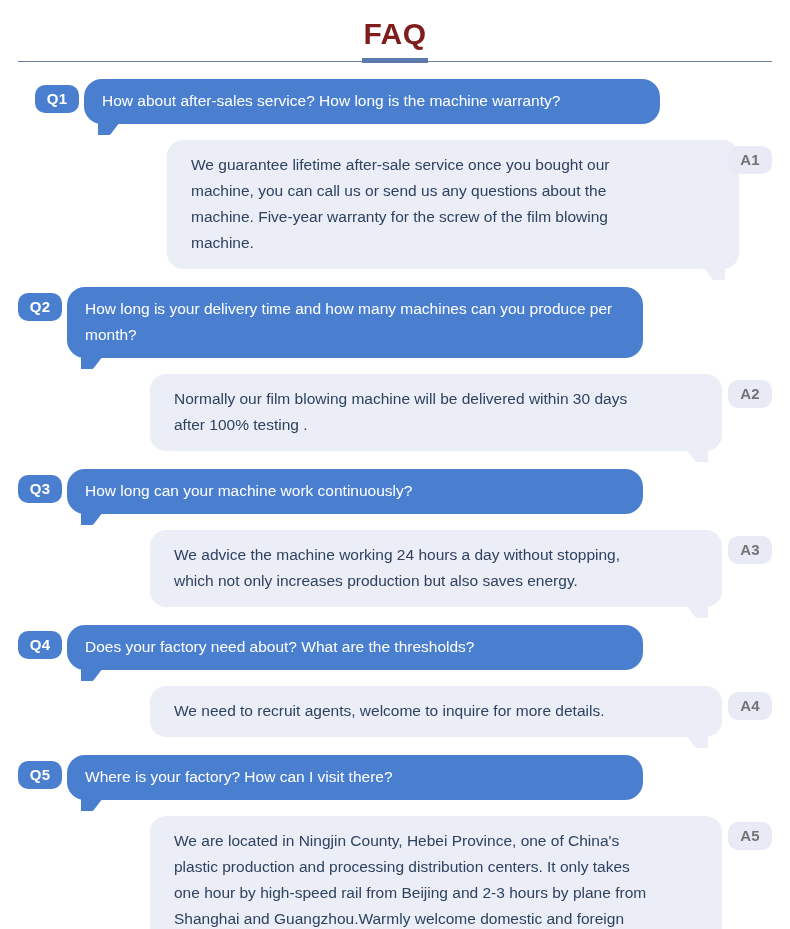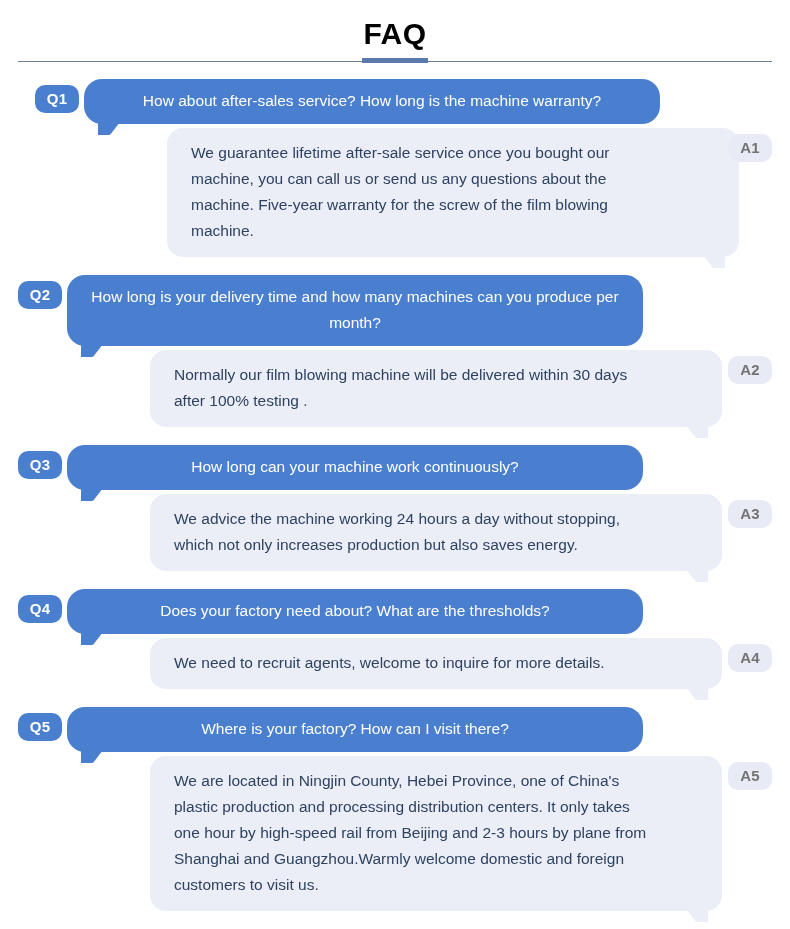--- a/index.html
+++ b/index.html
@@ -21,21 +21,21 @@
     height: 78px;
   }
   .faq-title {
     position: absolute;
     top: 16px;
     left: 0;
     width: 790px;
     text-align: center;
     font-size: 30px;
     font-weight: bold;
-    color: #000000;
+    color: #7f1d1d;
     letter-spacing: 0.5px;
     line-height: 36px;
   }
   .header-rule {
     position: absolute;
     top: 61px;
     left: 18px;
     width: 754px;
     height: 1px;
     background: #6a7f9e;
@@ -83,41 +83,40 @@
     position: relative;
     margin-left: 49px;
     width: 576px;
     box-sizing: border-box;
     background: #4a7fd0;
     color: #ffffff;
     border-radius: 18px;
     padding: 9px 18px 10px 18px;
     font-size: 15.5px;
     line-height: 26px;
-    text-align: center;
   }
   .q-bubble::after {
     content: "";
     position: absolute;
     left: 14px;
     bottom: -11px;
     width: 0;
     height: 0;
     border-left: 12px solid #4a7fd0;
     border-right: 10px solid transparent;
     border-top: 13px solid #4a7fd0;
     border-bottom: 0 solid transparent;
     border-bottom-right-radius: 14px;
   }
 
   
   .a-row {
     position: relative;
     padding-left: 150px;
-    margin-top: 4px;
+    margin-top: 16px;
   }
   .a-bubble {
     position: relative;
     width: 572px;
     box-sizing: border-box;
     background: #ebeef7;
     color: #2e4260;
     border-radius: 16px;
     padding: 12px 72px 13px 24px;
     font-size: 15.5px;

